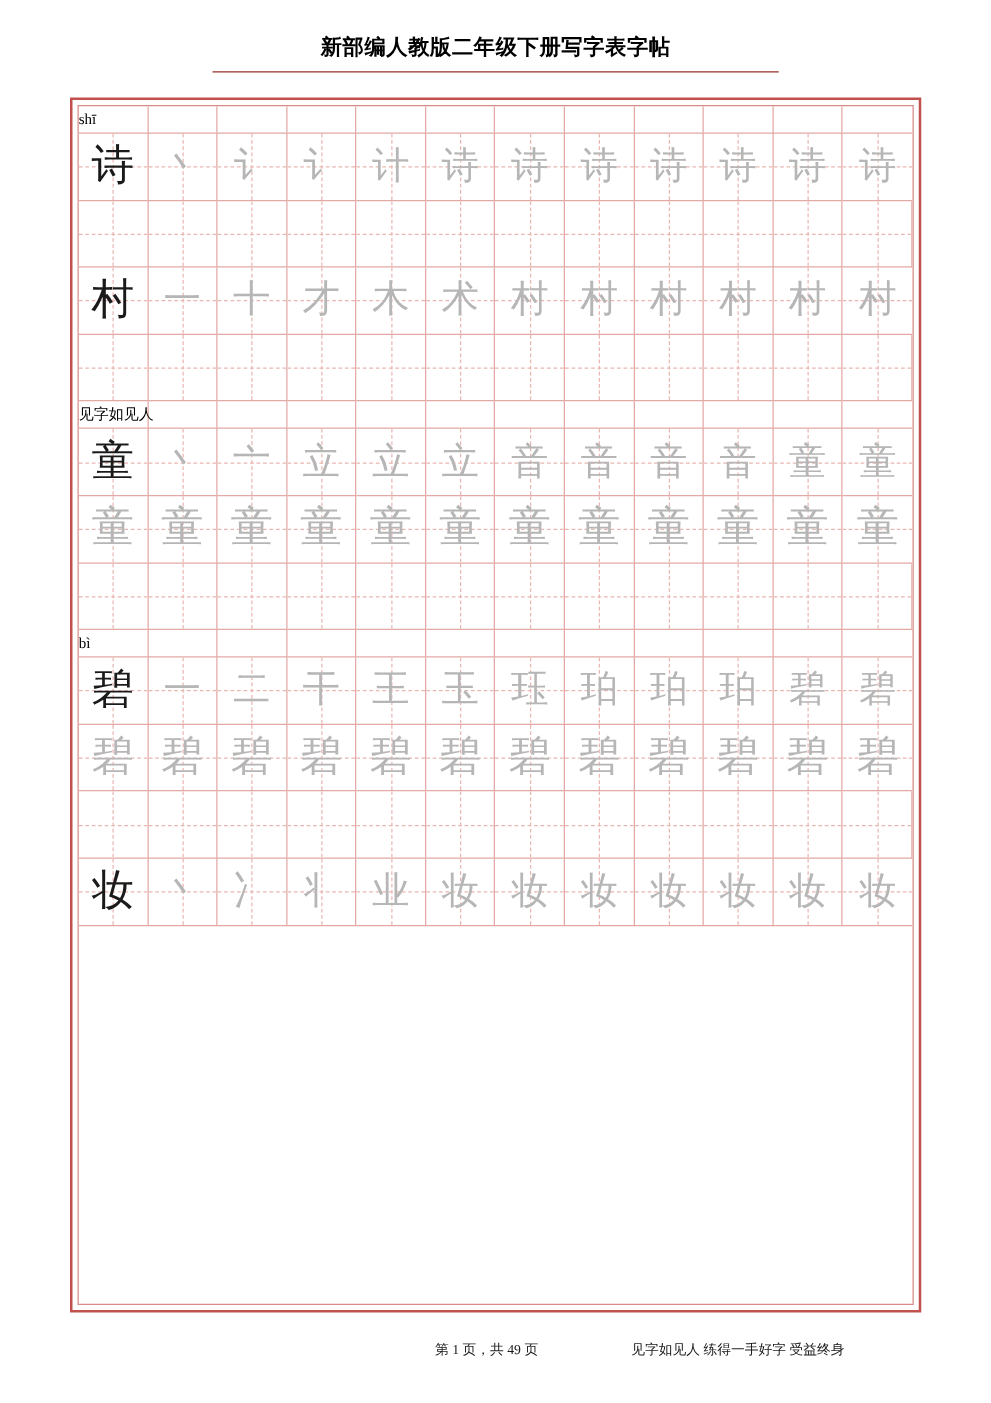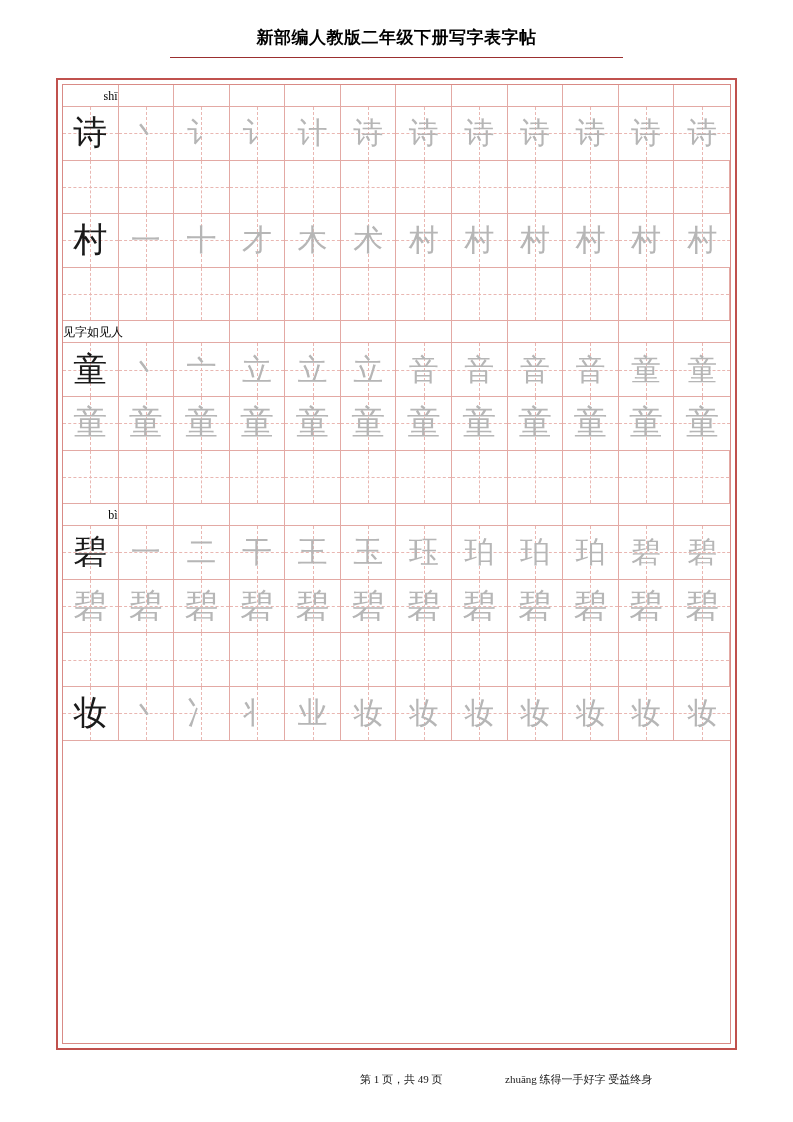--- a/index.html
+++ b/index.html
@@ -126,42 +126,42 @@
     box-sizing: border-box;
     border-right: 1px solid #e3a9a4;
     border-bottom: 1px solid #e3a9a4;
     position: relative;
   }
   .pinyin-cell:last-child { border-right: none; }
   .pinyin-text {
     position: absolute;
     left: 0; right: 0; top: 50%;
     transform: translateY(-50%);
-    text-align: right;
+    text-align: left;
     font-family: "Liberation Serif", serif;
     font-size: 12px;
     color: #000;
     white-space: nowrap;
   }
   
   .row.blank .cell {
     border-right: 1px solid #e3a9a4;
   }
   
   .footer {
     position: absolute;
     left: 0;
     top: 1072px;
     width: 793px;
     font-size: 11px;
     color: #1a1a1a;
   }
   .footer .page-no {
     position: absolute;
-    left: 360px;
+    left: 348px;
     top: 0;
     font-family: "Liberation Serif", serif;
   }
   .footer .slogan {
     position: absolute;
     left: 505px;
     top: 0;
     font-family: "Liberation Serif", serif;
   }
 </style>
@@ -857,16 +857,16 @@
             <div class="gl-h"></div>
             <div class="gl-v"></div>
             <div class="glyph stroke">妆</div>
           </div>
         </div>
       </div>
   </div>
 
   <div class="footer">
     <div class="page-no">第 1 页，共 49 页</div>
-    <div class="slogan">zhuāng 练得一手好字 受益终身</div>
+    <div class="slogan">见字如见人 练得一手好字 受益终身</div>
   </div>
 
 </div>
 
 </body></html>

